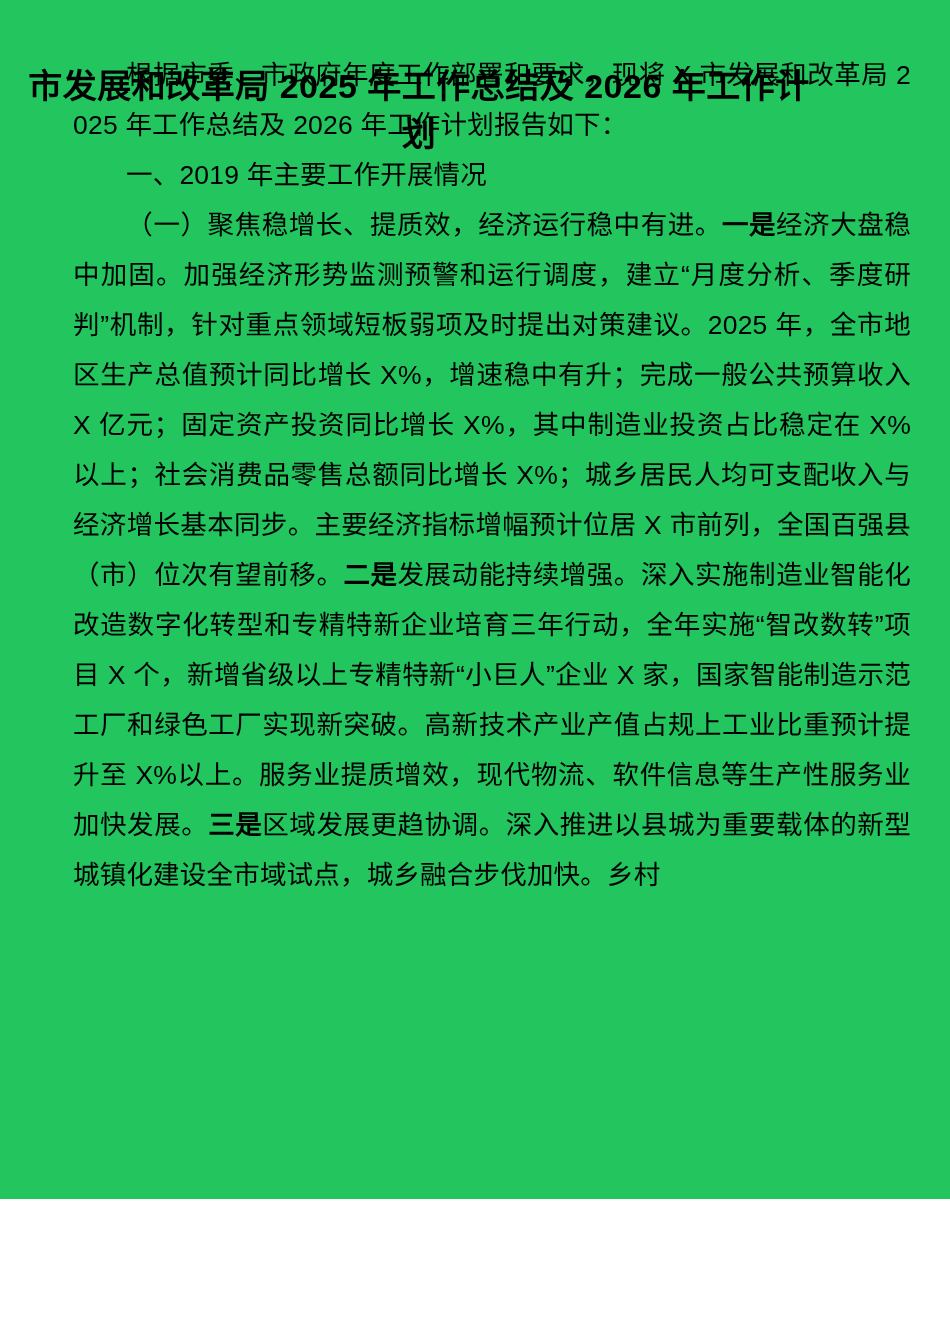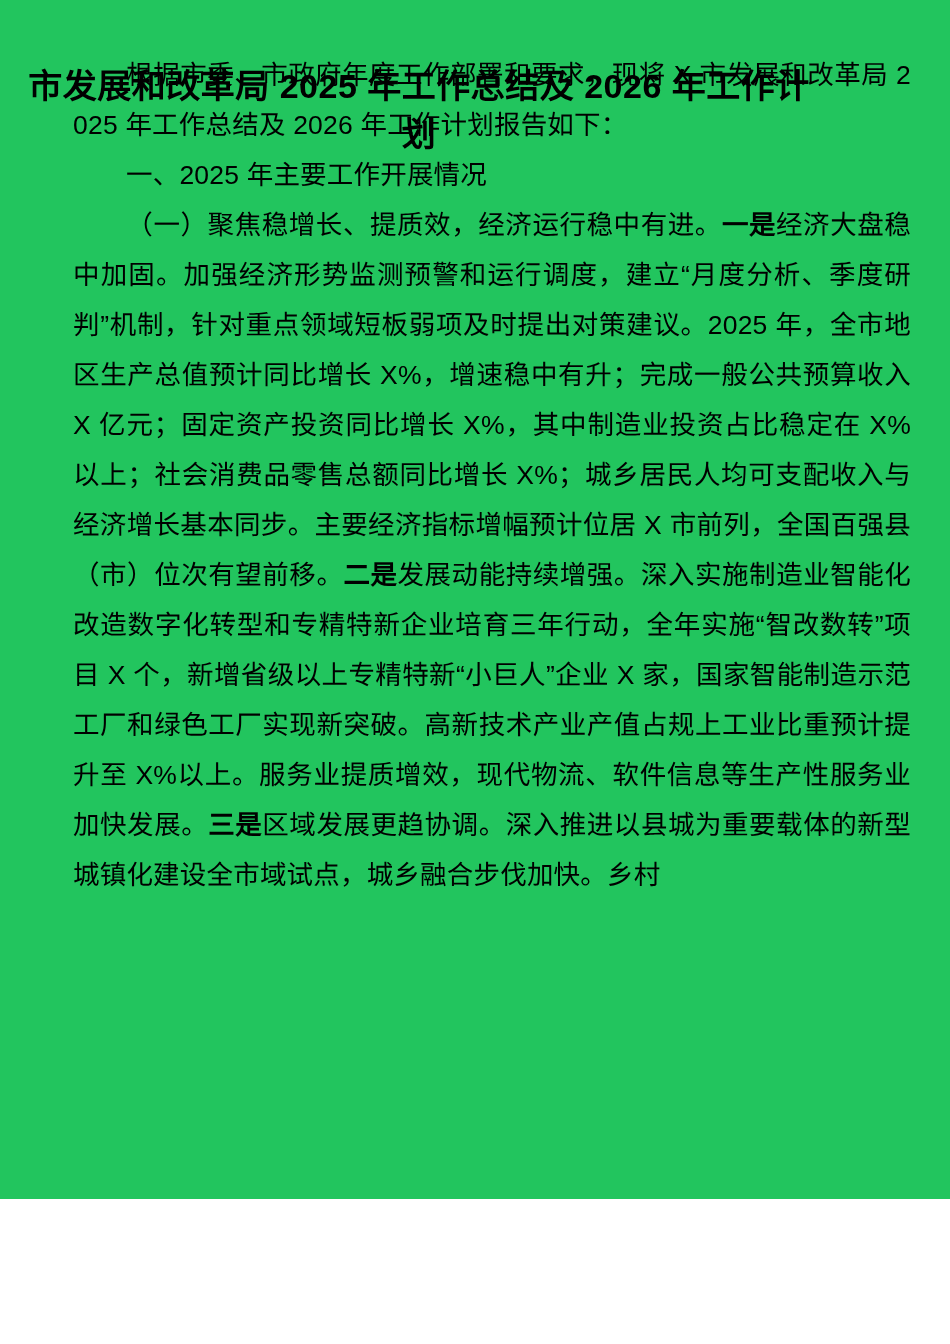--- a/index.html
+++ b/index.html
@@ -78,18 +78,18 @@
 </head>
 <body style="background: rgb(255, 255, 255);">
 
 <div class="page" style="width: 950px; height: 1199px; background: #22c55e; color: rgb(0, 0, 0);">
 
   <h1 class="doc-title">市发展和改革局 2025 年工作总结及 2026 年工作计划</h1>
 
   <div class="doc-body clip-tail">
     <div class="body-block">
         <p class="para"><span class="indent"></span><span>根据市委、市政府年度工作部署和要求，现将 X 市发展和改革局 2025 年工作总结及 2026 年工作计划报告如下：</span></p>
-        <p class="para"><span class="indent"></span><span>一、2025 年主要工作开展情况</span></p>
+        <p class="para"><span class="indent"></span><span>一、2019 年主要工作开展情况</span></p>
         <p class="para"><span class="indent"></span><span>（一）聚焦稳增长、提质效，经济运行稳中有进。</span><span class="b">一是</span><span>经济大盘稳中加固。加强经济形势监测预警和运行调度，建立“月度分析、季度研判”机制，针对重点领域短板弱项及时提出对策建议。2025 年，全市地区生产总值预计同比增长 X%，增速稳中有升；完成一般公共预算收入 X 亿元；固定资产投资同比增长 X%，其中制造业投资占比稳定在 X%以上；社会消费品零售总额同比增长 X%；城乡居民人均可支配收入与经济增长基本同步。主要经济指标增幅预计位居 X 市前列，全国百强县（市）位次有望前移。</span><span class="b">二是</span><span>发展动能持续增强。深入实施制造业智能化改造数字化转型和专精特新企业培育三年行动，全年实施“智改数转”项目 X 个，新增省级以上专精特新“小巨人”企业 X 家，国家智能制造示范工厂和绿色工厂实现新突破。高新技术产业产值占规上工业比重预计提升至 X%以上。服务业提质增效，现代物流、软件信息等生产性服务业加快发展。</span><span class="b">三是</span><span>区域发展更趋协调。深入推进以县城为重要载体的新型城镇化建设全市域试点，城乡融合步伐加快。乡村</span></p>
       </div>
   </div>
 
 </div>
 
 </body></html>

